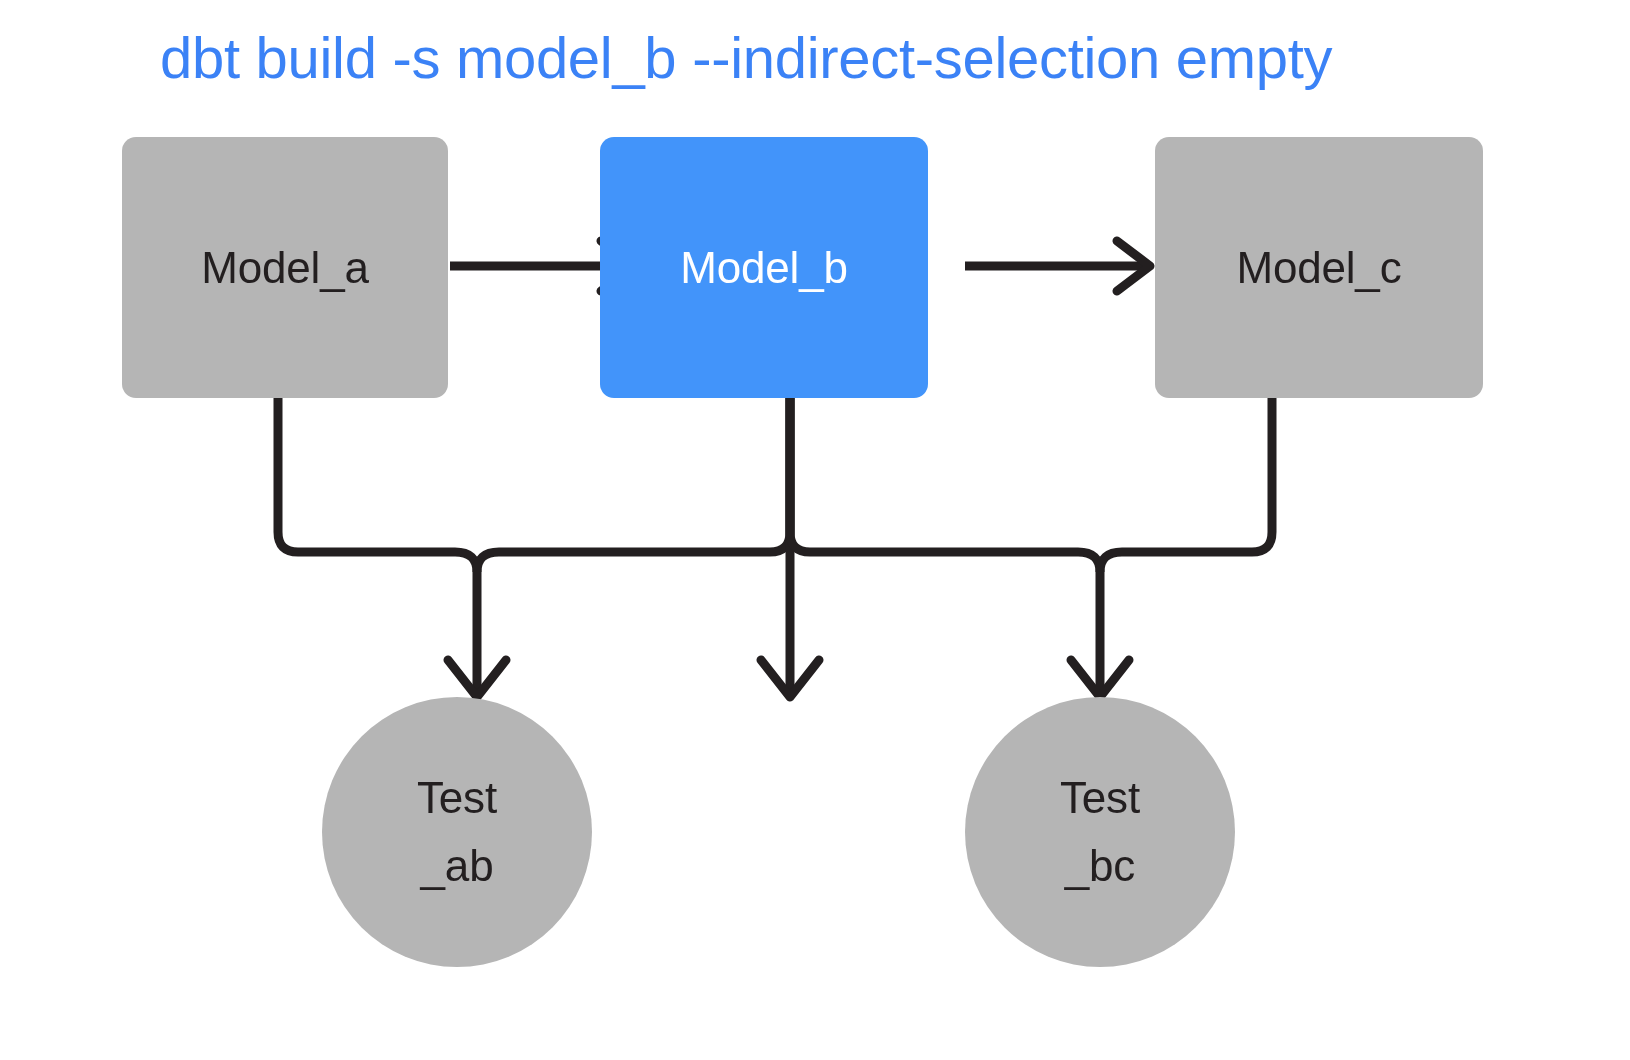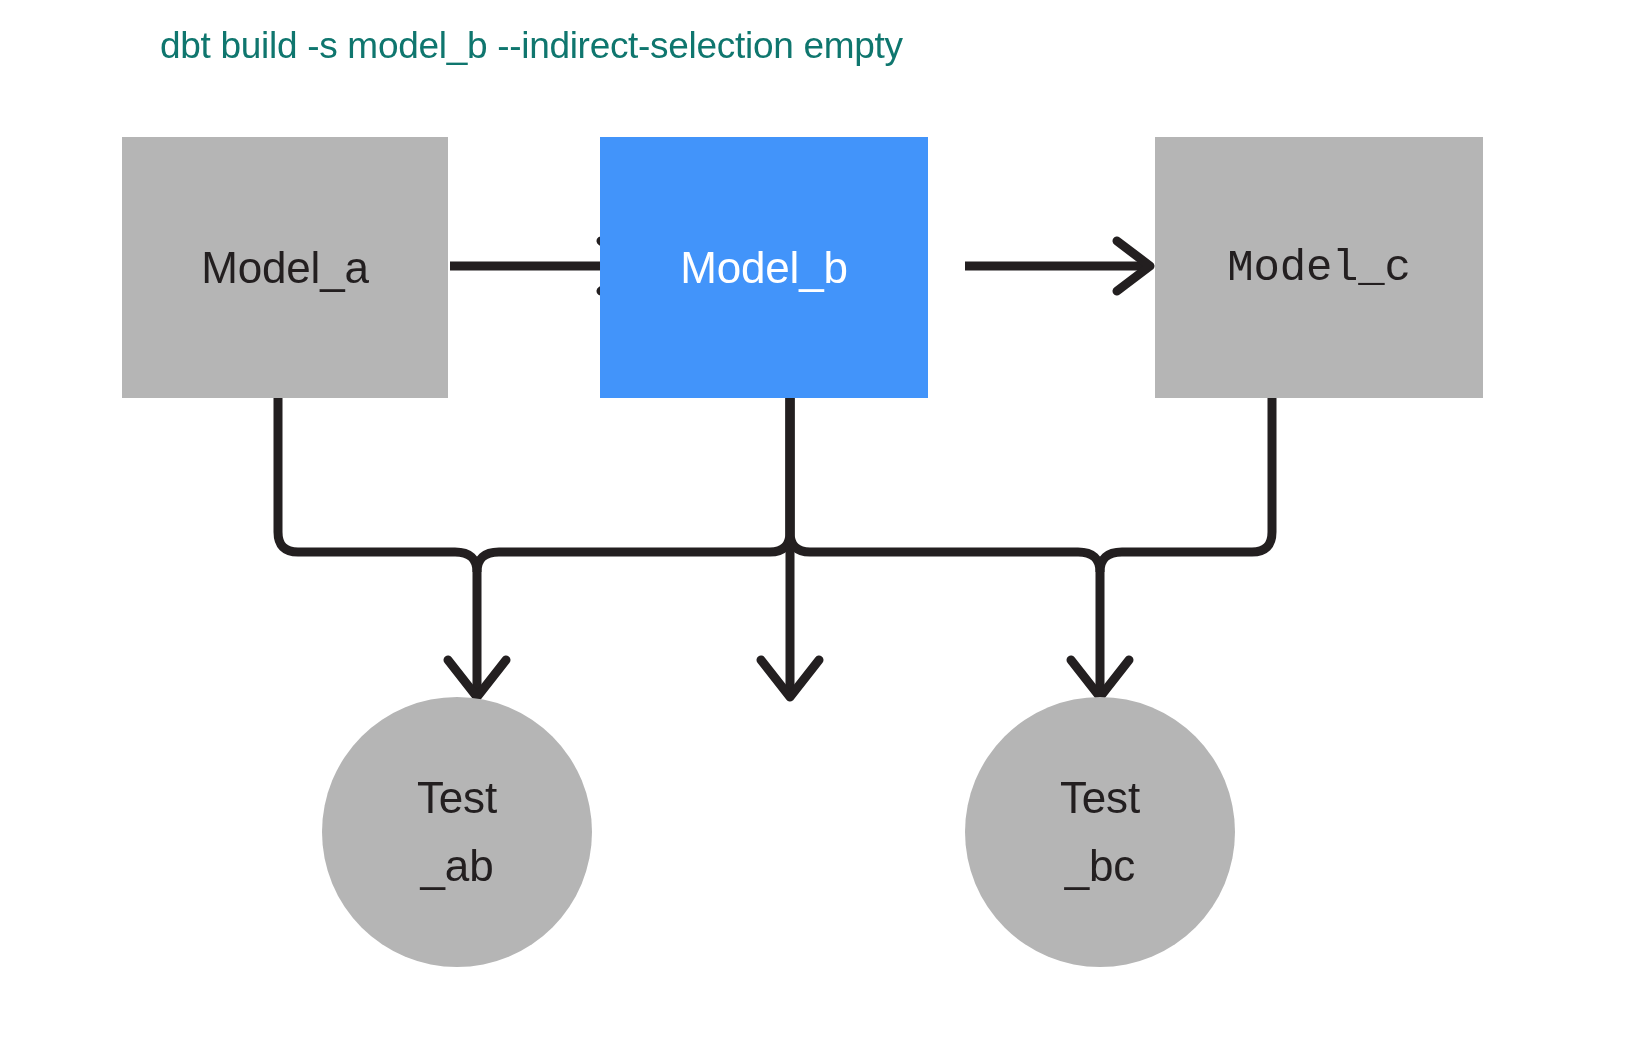--- a/index.html
+++ b/index.html
@@ -21,29 +21,29 @@
     position: absolute;
     left: 0;
     top: 0;
     width: 1630px;
     height: 1060px;
   }
   .title {
     position: absolute;
     left: 160px;
     top: 26px;
-    font-size: 37px;
+    font-size: 58px;
     line-height: 1.1;
-    color: #0f766e;
+    color: #3b82f6;
     letter-spacing: -0.3px;
     white-space: nowrap;
   }
   .node-box {
     position: absolute;
-    border-radius: 0;
+    border-radius: 14px;
     display: flex;
     align-items: center;
     justify-content: center;
     font-size: 44px;
     letter-spacing: -0.2px;
   }
   .node-circle {
     position: absolute;
     border-radius: 50%;
     display: flex;
@@ -116,21 +116,21 @@
   </svg>
 
   <div class="node-box" style="left:122px; top:137px; width:326px; height:261px; background:#b5b5b5; color:#231f20;">
     <span>Model_a</span>
   </div>
 
   <div class="node-box" style="left:600px; top:137px; width:328px; height:261px; background:#4294fa; color:#ffffff;">
     <span>Model_b</span>
   </div>
 
-  <div class="node-box" style="left:1155px; top:137px; width:328px; height:261px; background:#b5b5b5; color:#231f20;font-family:Liberation Mono, monospace;">
+  <div class="node-box" style="left:1155px; top:137px; width:328px; height:261px; background:#b5b5b5; color:#231f20;">
     <span>Model_c</span>
   </div>
 
   <div class="node-circle" style="left:322px; top:697px; width:270px; height:270px; background:#b5b5b5; color:#231f20;">
     <span class="line1">Test</span>
     <span class="line2">_ab</span>
   </div>
 
 
   <div class="node-circle" style="left:965px; top:697px; width:270px; height:270px; background:#b5b5b5; color:#231f20;">

